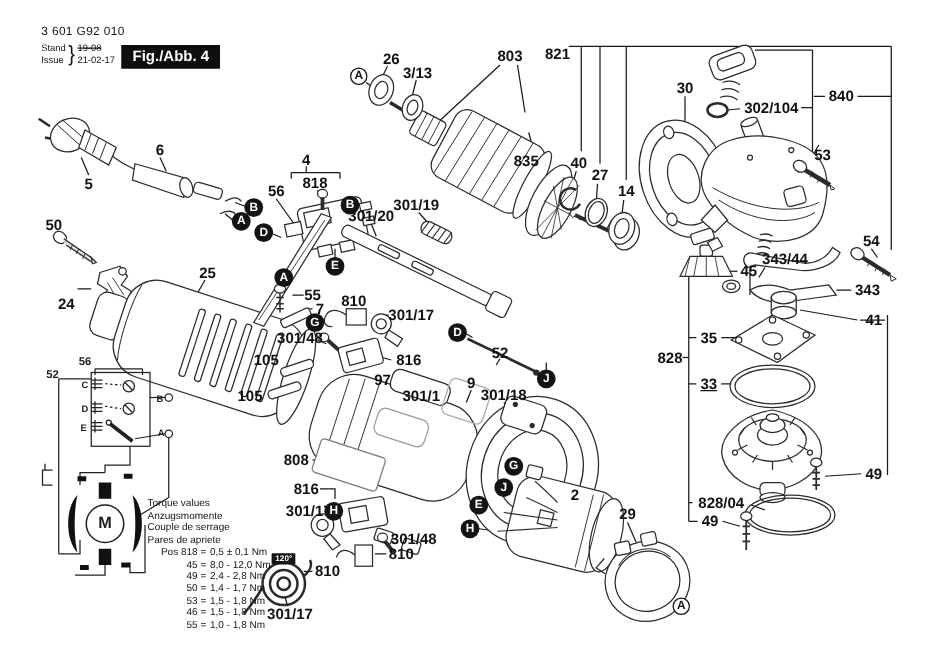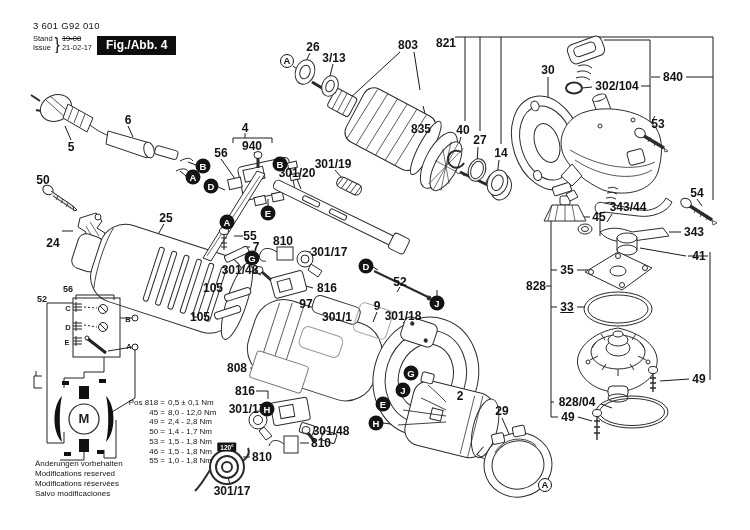--- a/index.html
+++ b/index.html
@@ -445,21 +445,21 @@
       <div class="plabel" style="left: 577px; top: 402px;">828/04</div>
       <div class="plabel" style="left: 568px; top: 417px;">49</div>
       <div class="plabel" style="left: 460px; top: 396px;">2</div>
       <div class="plabel" style="left: 502px; top: 411px; text-align: right;">29</div>
       <div class="plabel" style="left: 71px; top: 147px;">5</div>
       <div class="plabel" style="left: 128px; top: 120px;">6</div>
       <div class="plabel" style="left: 43px; top: 180px;">50</div>
       <div class="plabel" style="left: 53px; top: 231px; margin-top: 12px;">24</div>
       <div class="plabel" style="left: 166px; top: 218px;">25</div>
       <div class="plabel" style="left: 245px; top: 128px;">4</div>
-      <div class="plabel" style="left: 252px; top: 146px;">940</div>
+      <div class="plabel" style="left: 252px; top: 146px;">818</div>
       <div class="plabel" style="left: 221px; top: 153px;">56</div>
       <div class="plabel" style="left: 297px; top: 173px;">301/20</div>
       <div class="plabel" style="left: 333px; top: 164px;">301/19</div>
       <div class="plabel" style="left: 250px; top: 236px;">55</div>
       <div class="plabel" style="left: 256px; top: 247px;">7</div>
       <div class="plabel" style="left: 283px; top: 241px;">810</div>
       <div class="plabel" style="left: 329px; top: 252px;">301/17</div>
       <div class="plabel" style="left: 240px; top: 270px;">301/48</div>
       <div class="plabel" style="left: 327px; top: 288px;">816</div>
       <div class="plabel" style="left: 213px; top: 288px;">105</div>
@@ -513,20 +513,26 @@
       <div class="brace">}</div>
       <div>
         <div class="strike">19-08</div>
         <div>21-02-17</div>
       </div>
     </div>
   </div>
   <div id="figure-badge">Fig./Abb. 4</div>
 
   <div id="torque-block">
+    <div id="torque-titles">
+        <div class="tline">Torque values</div>
+        <div class="tline">Anzugsmomente</div>
+        <div class="tline">Couple de serrage</div>
+        <div class="tline">Pares de apriete</div>
+      </div>
     <div id="torque-rows">
         <div class="trow">
           <div class="tpos">Pos 818 =</div>
           <div class="tval">0,5 ± 0,1 Nm</div>
         </div>
         <div class="trow">
           <div class="tpos">45 =</div>
           <div class="tval">8,0 - 12,0 Nm</div>
         </div>
         <div class="trow">
@@ -545,19 +551,13 @@
           <div class="tpos">46 =</div>
           <div class="tval">1,5 - 1,8 Nm</div>
         </div>
         <div class="trow">
           <div class="tpos">55 =</div>
           <div class="tval">1,0 - 1,8 Nm</div>
         </div>
       </div>
   </div>
 
-  <div id="notes">
-      <div class="nline">Änderungen vorbehalten</div>
-      <div class="nline">Modifications reserved</div>
-      <div class="nline">Modifications réservées</div>
-      <div class="nline">Salvo modificaciones</div>
-    </div>
 </div>
 
 </body></html>

